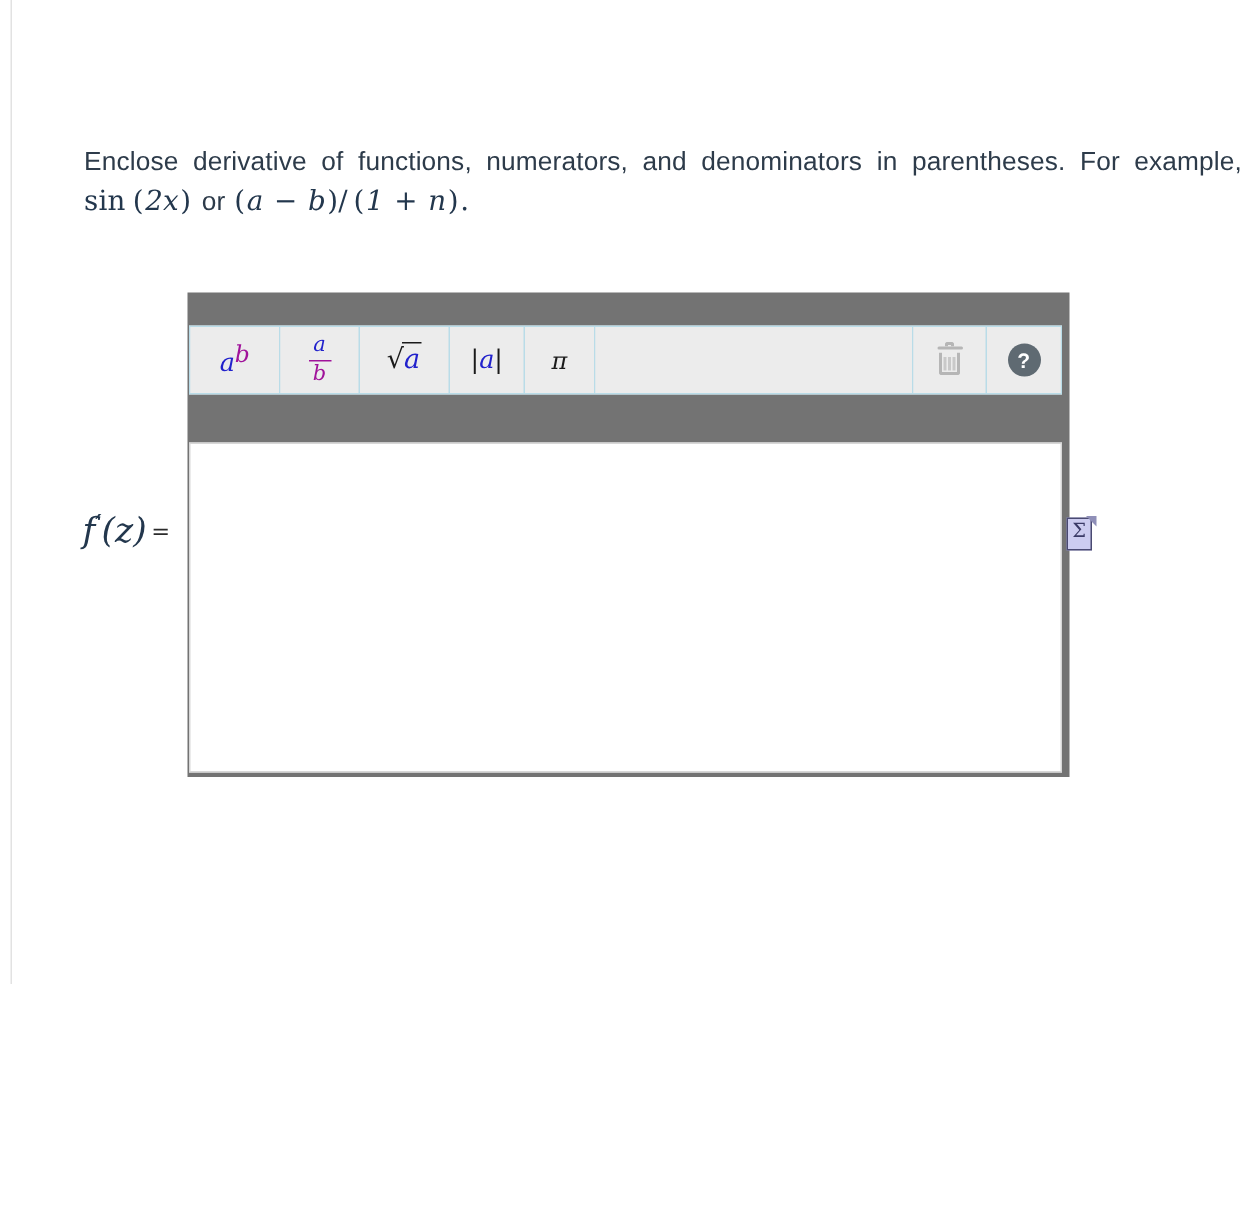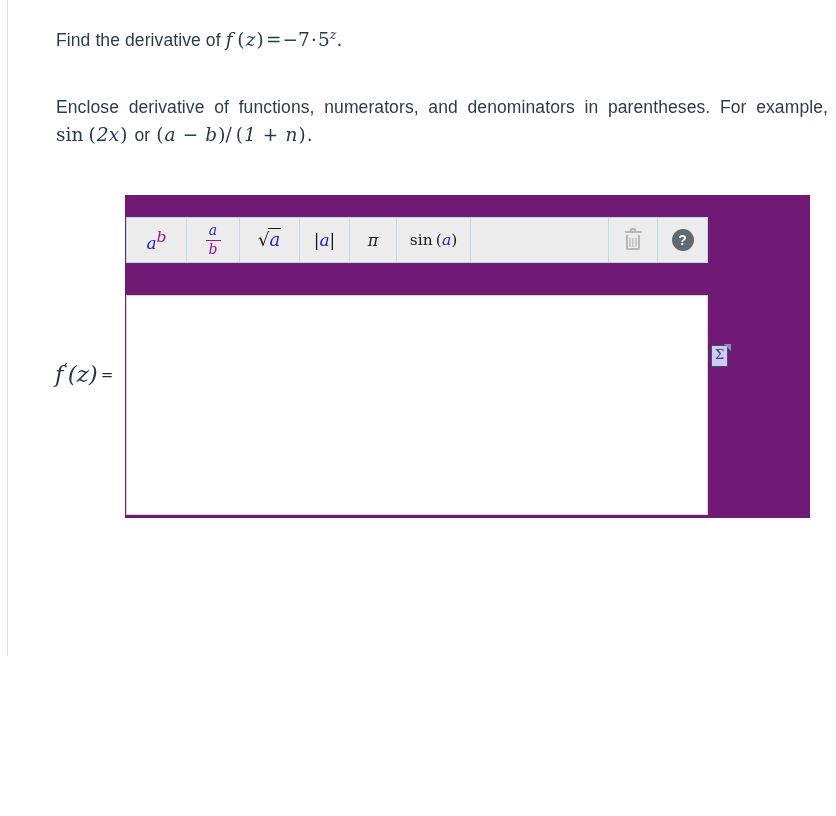--- a/index.html
+++ b/index.html
@@ -66,23 +66,23 @@
     left: 48px;
     top: 577px;
     width: 772px;
   }
 
   
   #answer-panel {
     position: absolute;
     left: 117px;
     top: 195px;
-    width: 685px;
+    width: 588px;
     height: 323px;
-    background: #701a75;
+    background: #737373;
     box-sizing: border-box;
   }
 
   #math-toolbar {
     position: absolute;
     left: 1px;
     top: 22px;
     width: 582px;
     height: 46px;
     background: #ededed;
@@ -230,21 +230,20 @@
   
   #answer-label {
     position: absolute;
     left: 47px;
     top: 340px;
     font-family: "DejaVu Serif", "Liberation Serif", serif;
     color: #23374d;
     font-style: italic;
     font-size: 23px;
     white-space: nowrap;
-    margin-top: 20px;
   }
   #answer-label .eq {
     font-style: normal;
     font-size: 15px;
     color: #2b2b2b;
     vertical-align: 2px;
     padding-left: 3px;
   }
   #answer-label .prime {
     font-style: italic;
@@ -285,26 +284,20 @@
     font-size: 13px;
     color: #3a3a66;
     line-height: 1;
   }
 </style>
 </head>
 <body>
 
 <div id="content-column">
 
-  <div class="prose" id="prompt-line">
-    <span>Find the derivative of</span>
-    <span class="mjx">
-      <span>f</span><span class="op up"> (</span><span>z</span><span class="op up">)</span><span class="op up">=</span><span class="up">−7</span><span class="op up">·</span><span class="up">5</span><sup>z</sup><span class="up">.</span>
-    </span>
-  </div>
 
   <div class="prose" id="instruction-line">
     <span>Enclose derivative of functions, numerators, and denominators in parentheses. For example,</span>
     <span class="mjx">
       <span class="up">sin</span><span class="op up"> (</span>2<span>x</span><span class="op up">)</span>
     </span>
     <span>or</span>
     <span class="mjx">
       <span class="op up">(</span>a<span class="op up"> − </span>b<span class="op up">)/ (</span>1<span class="op up"> + </span>n<span class="op up">)</span><span class="up">.</span>
     </span>
@@ -331,23 +324,20 @@
       </div>
 
       <div class="tb-btn w-abs">
         <span class="sym"><span class="blk">|</span><span class="var-a">a</span><span class="blk">|</span></span>
       </div>
 
       <div class="tb-btn w-pi">
         <span class="pi-sym">π</span>
       </div>
 
-      <div class="tb-btn w-sin">
-        <span class="sin-sym"><span class="fn">sin</span><span class="fn"> (</span><span class="var-a">a</span><span class="fn">)</span></span>
-      </div>
 
       <div class="tb-spacer"></div>
 
       <div class="tb-btn icon-btn w-icon">
         <span class="trash">
           <span class="handle"></span>
           <span class="lid"></span>
           <span class="body"></span>
           <span class="slat s1"></span>
           <span class="slat s2"></span>

